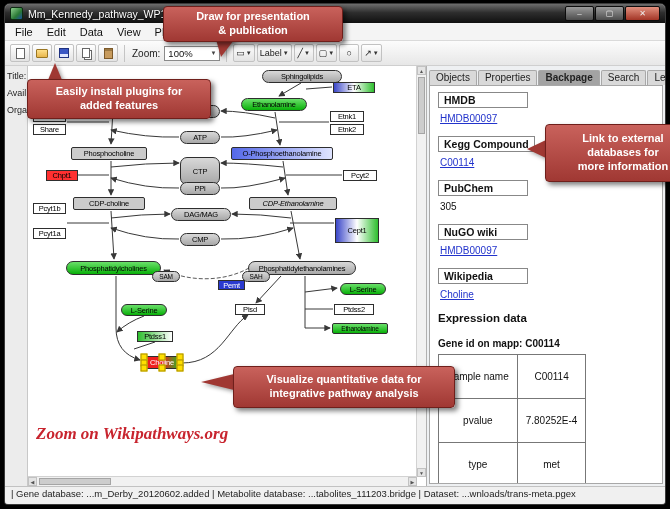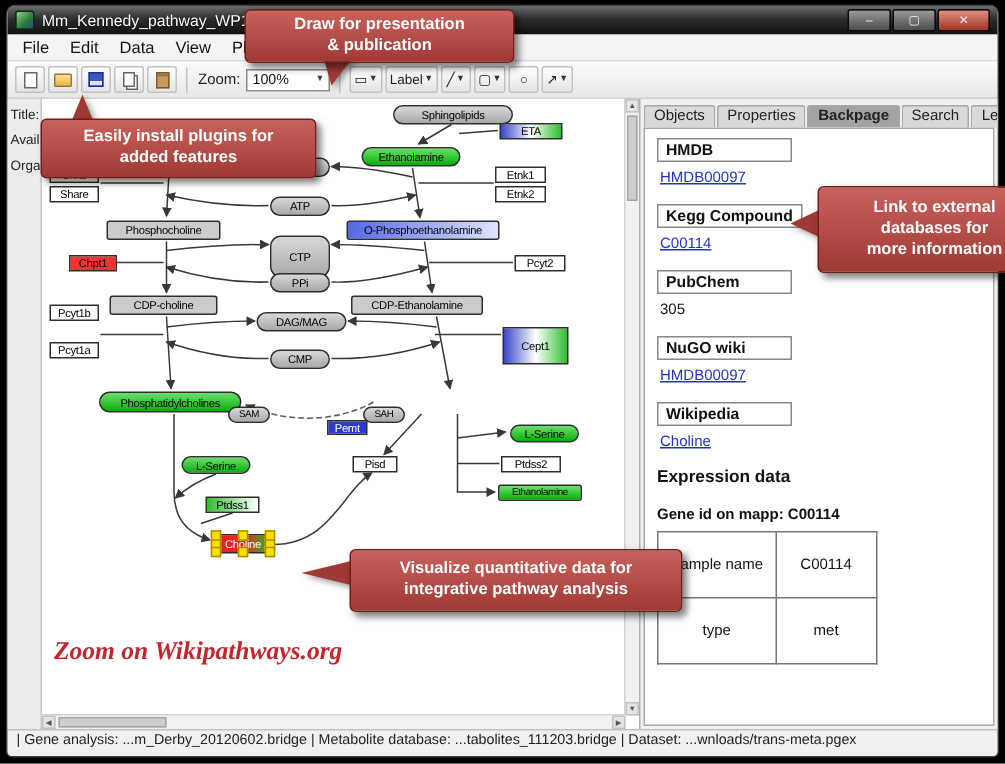--- a/index.html
+++ b/index.html
@@ -292,40 +292,43 @@
           </div>
           <div class="node k-gene" style="left: 315px; top: 104px; width: 34px; height: 11px;">
             <span>Pcyt2</span>
           </div>
           <div class="node k-pill" style="left: 152px; top: 116px; width: 40px; height: 13px;">
             <span>PPi</span>
           </div>
           <div class="node k-rect" style="left: 45px; top: 131px; width: 72px; height: 13px;">
             <span>CDP-choline</span>
           </div>
-          <div class="node k-rect" style="left: 206px; top: 131px; width: 88px; height: 13px;">
+          <div class="node k-rect" style="left: 221px; top: 131px; width: 88px; height: 13px; font-style: italic;">
             <span>CDP-Ethanolamine</span>
           </div>
           <div class="node k-pill" style="left: 143px; top: 142px; width: 60px; height: 13px;">
             <span>DAG/MAG</span>
           </div>
           <div class="node k-gene" style="left: 5px; top: 137px; width: 33px; height: 11px; text-align: center;">
             <span>Pcyt1b</span>
           </div>
           <div class="node k-gene" style="left: 5px; top: 162px; width: 33px; height: 11px;">
             <span>Pcyt1a</span>
           </div>
           <div class="node k-gene" style="left: 307px; top: 152px; width: 44px; height: 25px; background: linear-gradient(to right, rgb(58, 70, 200), rgb(255, 255, 255), rgb(46, 191, 46));">
             <span>Cept1</span>
           </div>
           <div class="node k-pill" style="left: 152px; top: 167px; width: 40px; height: 13px;">
             <span>CMP</span>
           </div>
           <div class="node k-pill-green" style="left: 38px; top: 195px; width: 95px; height: 14px;">
             <span>Phosphatidylcholines</span>
+          </div>
+          <div class="node k-pill" style="left: 220px; top: 195px; width: 108px; height: 14px;">
+            <span>Phosphatidylethanolamines</span>
           </div>
           <div class="node k-pill-small" style="left: 124px; top: 205px; width: 28px; height: 11px;">
             <span>SAM</span>
           </div>
           <div class="node k-pill-small" style="left: 214px; top: 205px; width: 28px; height: 11px;">
             <span>SAH</span>
           </div>
           <div class="node k-gene" style="left: 190px; top: 214px; width: 27px; height: 10px; background: linear-gradient(to right, rgb(42, 58, 208), rgb(42, 58, 208)); color: rgb(255, 255, 255);">
             <span>Pemt</span>
           </div>
@@ -390,31 +393,35 @@
           </div>
         <div class="bp-exp-title">Expression data</div>
         <div class="bp-geneid">Gene id on mapp: C00114</div>
         <table class="exp-table">
           <tbody>
               <tr>
                 <td>Sample name</td>
                 <td>C00114</td>
               </tr>
               <tr>
+                <td>pvalue</td>
+                <td>7.80252E-4</td>
+              </tr>
+              <tr>
                 <td>type</td>
                 <td>met</td>
               </tr>
             </tbody>
         </table>
       </div>
     </div>
 
   </div>
 
-  <div class="statusbar">| Gene analysis: ...m_Derby_20120602.bridge  |  Metabolite database: ...tabolites_111203.bridge  |  Dataset: ...wnloads/trans-meta.pgex</div>
+  <div class="statusbar">| Gene database: ...m_Derby_20120602.added  |  Metabolite database: ...tabolites_111203.bridge  |  Dataset: ...wnloads/trans-meta.pgex</div>
 </div>
 
 <div class="callout callout-draw">Draw for presentation
 &amp; publication</div>
 <div class="cararrow arrow-draw"></div>
 
 <div class="callout callout-plugins">Easily install plugins for
 added features</div>
 <div class="cararrow arrow-plugins"></div>
 

